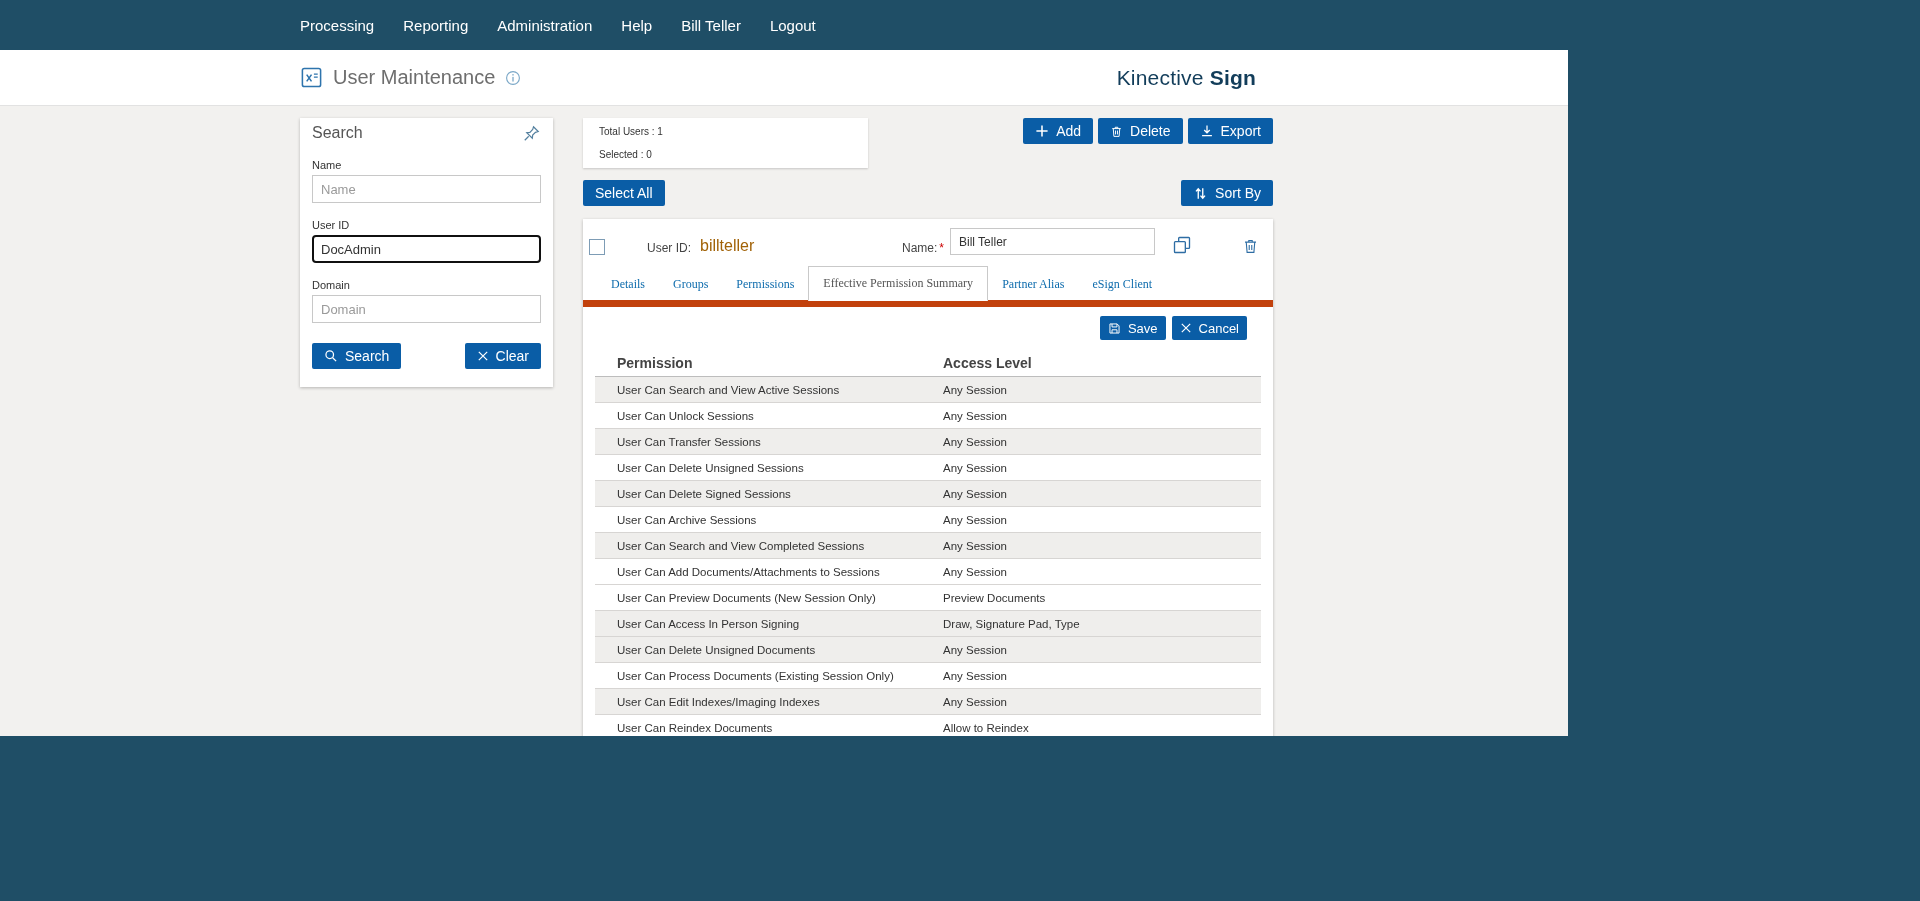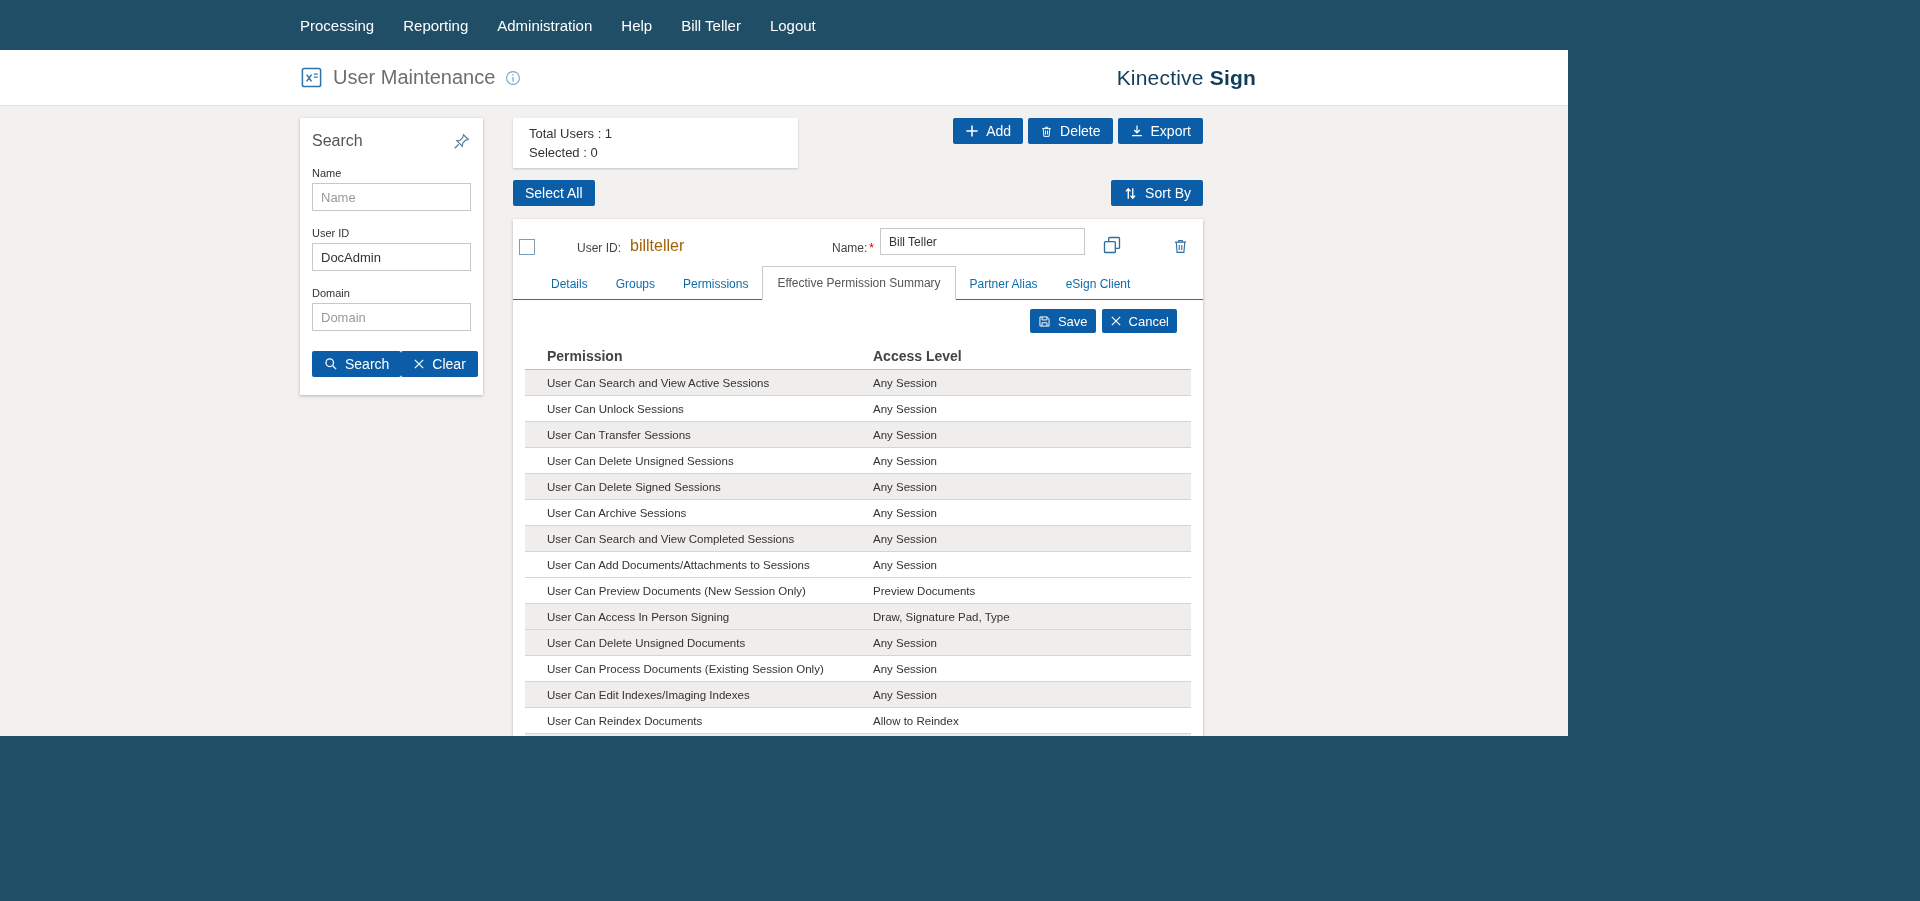--- a/index.html
+++ b/index.html
@@ -20,52 +20,52 @@
   .header-inner { margin-left:300px; width:956px; height:100%; display:flex; align-items:center; justify-content:space-between; }
   .title-group { display:flex; align-items:center; gap:10px; }
   .page-title { color:#6e6e6e; font-size:20px; }
   .brand { font-size:21px; color:#123d5a; letter-spacing:.2px; }
   .brand .bold { font-weight:bold; }
 
   
   .content { display:flex; padding:12px 0 0 300px; gap:30px; align-items:flex-start; }
 
   
-  .search-panel { width:183px; background:#fff; box-shadow:0 1px 3px rgba(0,0,0,.25); padding:14px 12px 18px; }
+  .search-panel { width:253px; background:#fff; box-shadow:0 1px 3px rgba(0,0,0,.25); padding:6px 12px 18px; }
   .sp-head { display:flex; justify-content:space-between; align-items:flex-start; }
   .sp-title { font-size:16px; color:#555; }
   .field-label { font-size:11px; color:#333; margin:16px 0 4px; }
   .text-input { width:100%; height:28px; border:1px solid #c8c8c8; padding:0 8px; font-size:13px; color:#333; font-family:"Liberation Sans", sans-serif; background:#fff; }
   .text-input::placeholder { color:#9a9a9a; }
   .sp-buttons { margin-top:20px; display:flex; justify-content:space-between; }
 
   
   .btn { background:#0a5da6; color:#fff; border:none; border-radius:2px; height:26px; padding:0 12px; font-size:14px; font-family:"Liberation Sans", sans-serif; display:inline-flex; align-items:center; gap:7px; cursor:pointer; white-space:nowrap; }
   .btn svg { flex:0 0 auto; }
 
   
   .main-col { width:690px; }
   .main-top { display:flex; justify-content:space-between; align-items:flex-start; }
-  .summary-box { width:285px; height:50px; background:#fff; box-shadow:0 1px 2px rgba(0,0,0,.18); padding:8px 16px; font-size:13px; color:#333; display:flex; flex-direction:column; justify-content:space-between; }
+  .summary-box { width:285px; height:50px; background:#fff; box-shadow:0 1px 2px rgba(0,0,0,.18); padding:8px 16px; font-size:10px; color:#333; display:flex; flex-direction:column; justify-content:space-between; }
   .toolbar { display:flex; gap:5px; }
   .row2 { margin-top:12px; display:flex; justify-content:space-between; }
 
   
   .user-card { margin-top:13px; background:#fff; box-shadow:0 1px 3px rgba(0,0,0,.25); padding-top:7px; }
   .card-head { display:flex; align-items:flex-end; padding:2px 14px 2px 6px; }
   .checkbox { width:16px; height:16px; border:1px solid #7d9cb5; background:#fff; cursor:pointer; flex:0 0 auto; }
   .ch-lbl { font-size:12px; color:#444; }
   .ch-val { font-size:16px; color:#a16207; margin-left:9px; }
   .spacer { flex:1; }
   .req { color:#cc0000; font-size:12px; margin:0 6px 0 2px; }
   .name-input { width:205px; height:27px; border:1px solid #c8c8c8; padding:0 8px; font-size:12px; color:#333; font-family:"Liberation Sans", sans-serif; }
   .icon-btn { background:none; border:none; cursor:pointer; display:inline-flex; align-items:center; padding:0; }
 
   
-  .tabs { margin-top:9px; padding-left:24px; border-bottom:1px solid #c2410c; display:flex; align-items:flex-end; }
+  .tabs { margin-top:9px; padding-left:14px; border-bottom:7px solid #c2410c; display:flex; align-items:flex-end;font-family:Liberation Serif, serif; }
   .tab { padding:8px 14px; font-size:12px; color:#0e6cad; cursor:pointer; white-space:nowrap; }
   .tab.active { border:1px solid #c9c9c9; border-bottom:1px solid #fff; margin-bottom:-1px; background:#fff; color:#555; padding:9px 14px; }
 
   .save-row { display:flex; justify-content:flex-end; gap:6px; margin:9px 26px 10px 0; }
   .btn.small { height:24px; font-size:13px; padding:0 8px; }
 
   
   .perm-table { margin:2px 12px 0; }
   .thead { display:flex; align-items:center; height:27px; border-bottom:1px solid #bdbdbd; font-size:14px; color:#444;font-weight:bold; }
   .th-perm { width:348px; padding-left:22px; }

